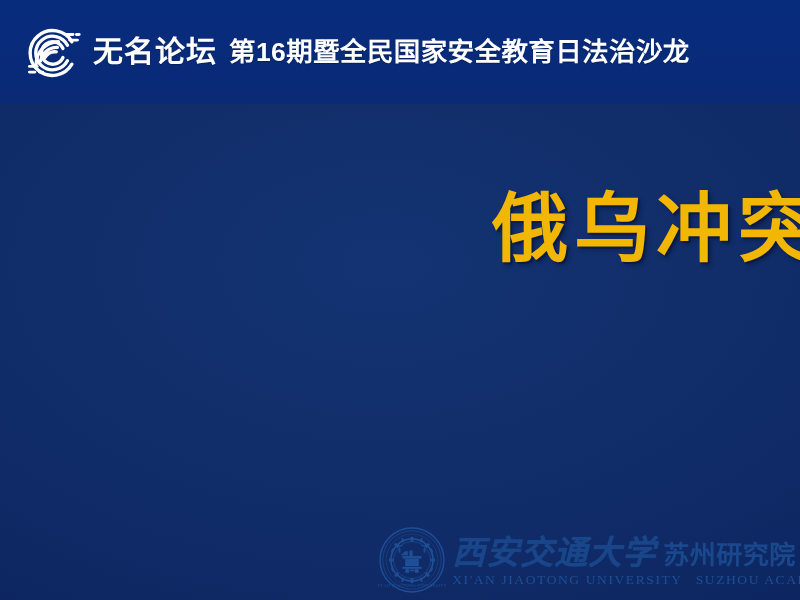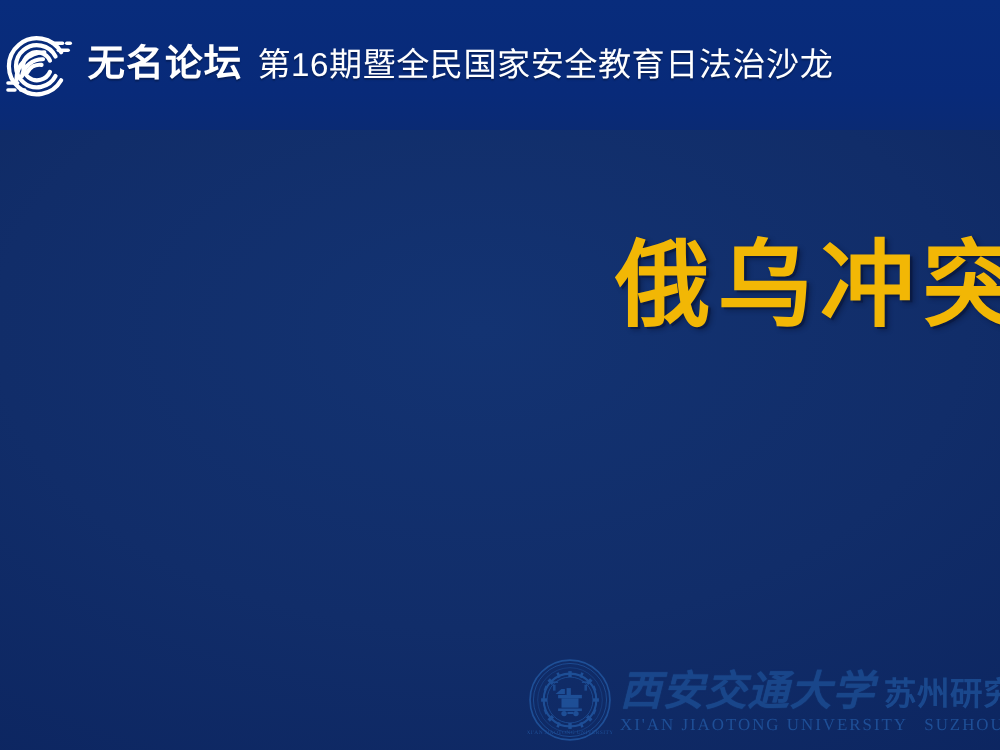--- a/index.html
+++ b/index.html
@@ -24,21 +24,21 @@
   #header-band {
     position: absolute;
     left: 0;
     top: 0;
     width: 800px;
     height: 104px;
     background: #082b7a;
     background-image: linear-gradient(180deg, #082c7c 0%, #082a79 72%, #0a2a74 100%);
     display: flex;
     align-items: center;
-    padding-left: 3px;
+    padding-left: 26px;
     box-sizing: border-box;
   }
 
   #forum-logo {
     width: 56px;
     height: 56px;
     flex: 0 0 56px;
     margin-right: 11px;
     margin-top: 2px;
   }
@@ -50,21 +50,21 @@
     letter-spacing: 1px;
     line-height: 1;
     white-space: nowrap;
     margin-right: 12px;
     text-shadow: 0 1px 1px rgba(0,0,0,0.25);
   }
 
   #header-subject {
     color: #ffffff;
     font-size: 26.5px;
-    font-weight: 400;
+    font-weight: 700;
     letter-spacing: 0.4px;
     line-height: 1;
     white-space: nowrap;
     text-shadow: 0 1px 1px rgba(0,0,0,0.25);
   }
 
   
   #main-title {
     position: absolute;
     left: 0;
@@ -105,20 +105,21 @@
   
   #university-mark {
     position: absolute;
     right: 0px;
     bottom: 0px;
     width: 390px;
     height: 80px;
     display: flex;
     align-items: center;
     opacity: 0.9;
+    justify-content: center;
   }
 
   #crest {
     width: 68px;
     height: 68px;
     flex: 0 0 68px;
     margin-left: 12px;
     margin-right: 6px;
   }
 

